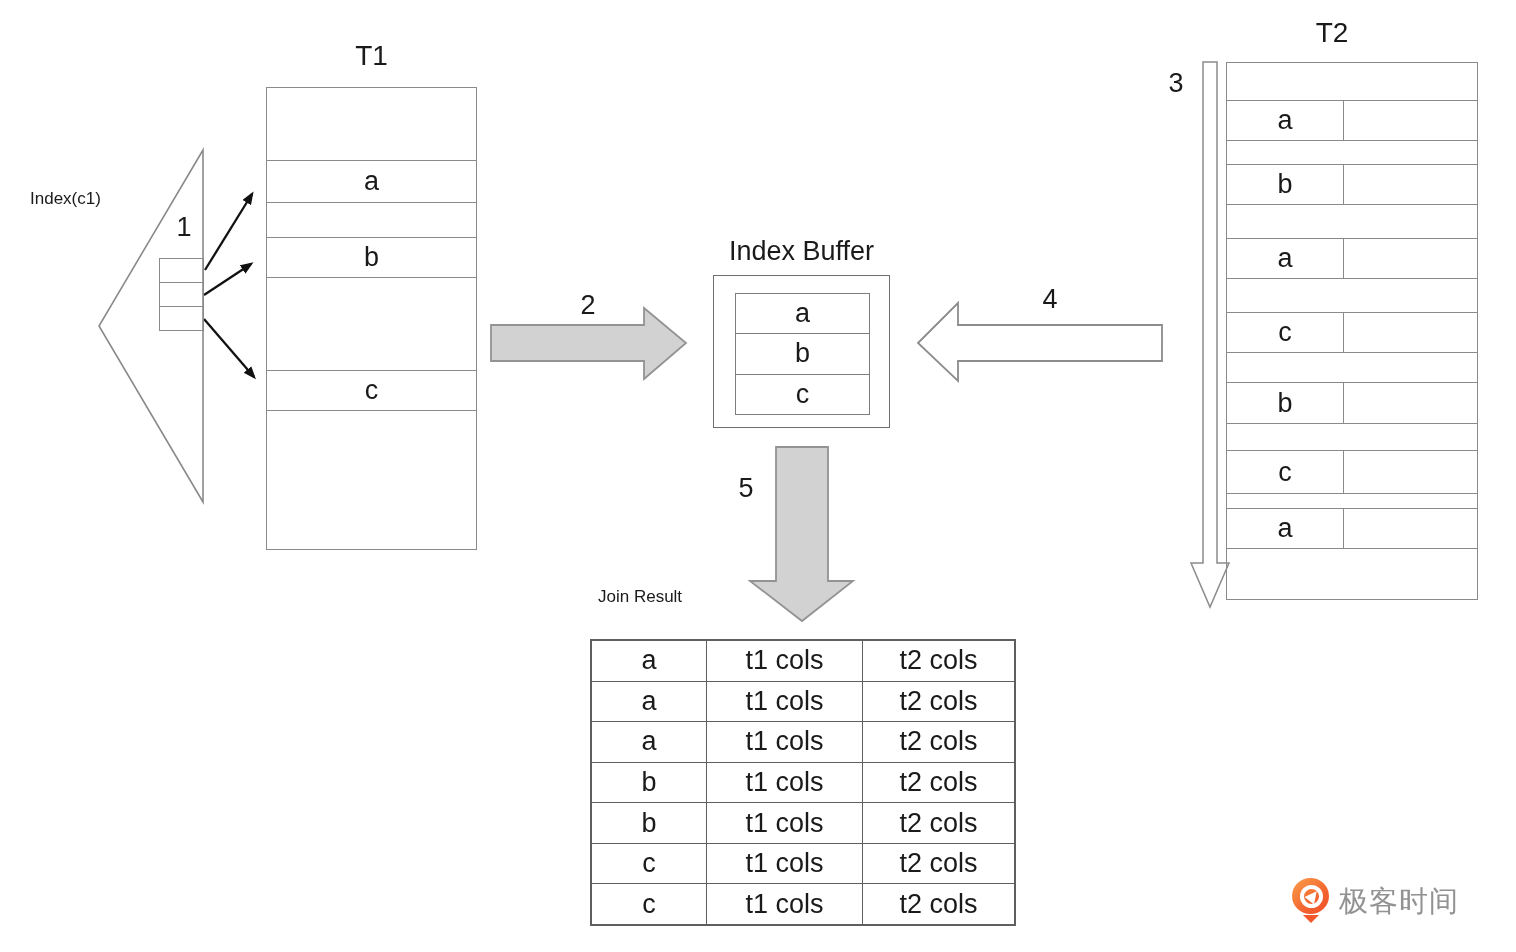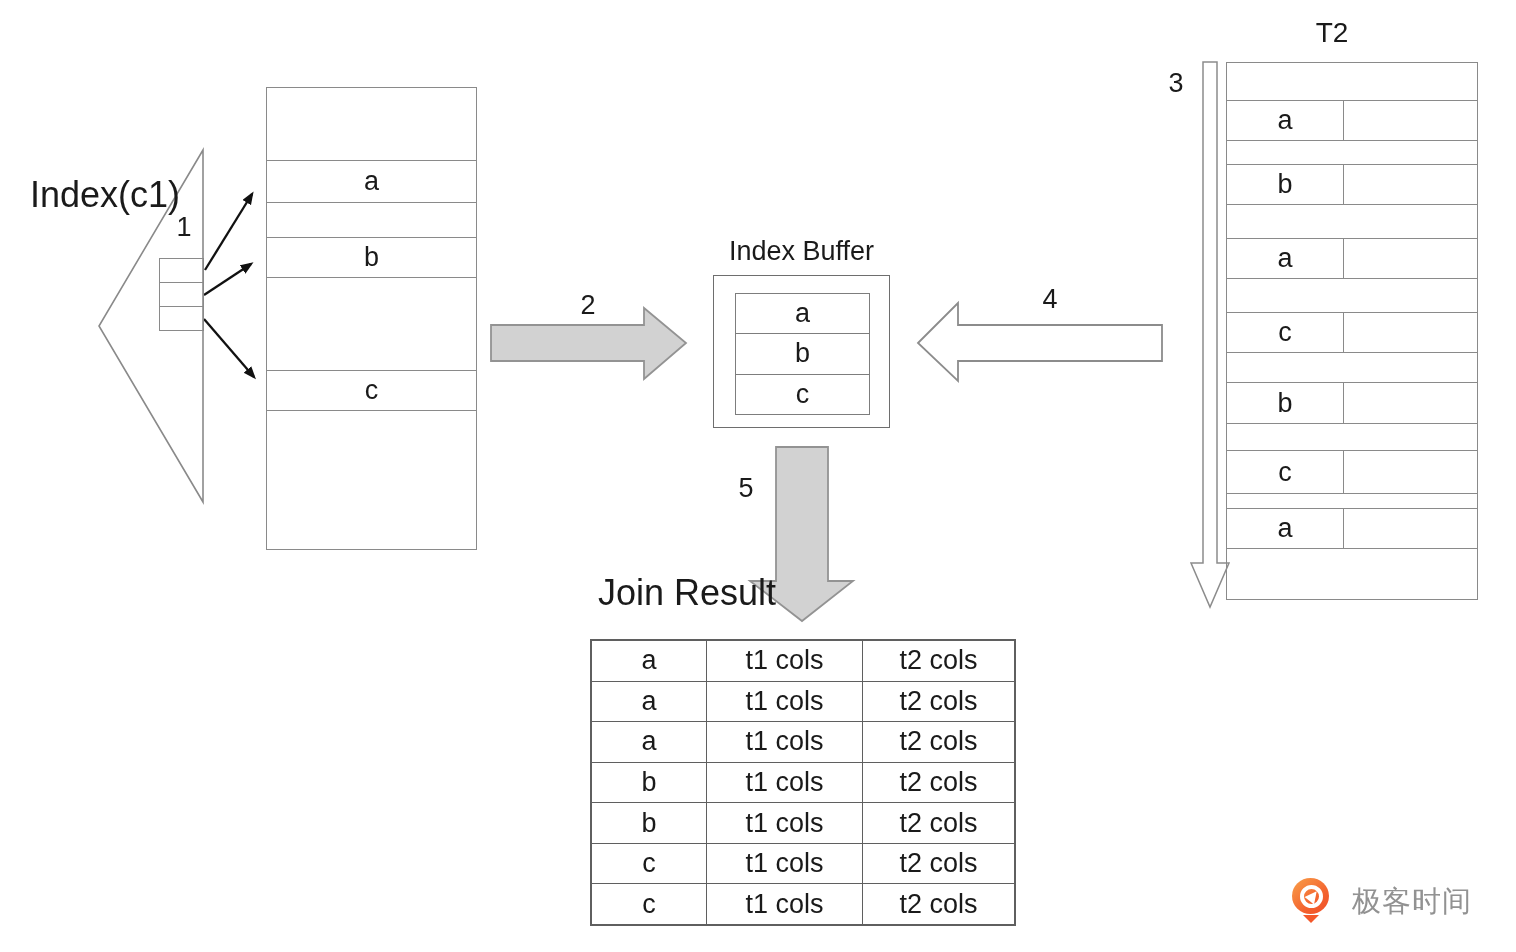--- a/index.html
+++ b/index.html
@@ -4,21 +4,21 @@
 <style>
   html,body{margin:0;padding:0;background:#ffffff;}
   #canvas{
     position:relative;width:1516px;height:952px;background:#ffffff;
     font-family:"Liberation Sans","DejaVu Sans",sans-serif;color:#1a1a1a;overflow:hidden;
   }
   #arrow-layer{position:absolute;left:0;top:0;z-index:1;}
   .lbl{position:absolute;z-index:3;color:#1a1a1a;}
   .title{font-size:28px;text-align:center;}
   .step-num{font-size:27px;text-align:center;}
-  .small-title{font-size:36px;}
+  .small-title{font-size:17px;margin-top:15px;}
 
   
   .stack{position:absolute;z-index:2;box-sizing:border-box;border:1.6px solid #8a8a8a;display:flex;flex-direction:column;background:transparent;}
   .stack .row{box-sizing:border-box;border-bottom:1.4px solid #8a8a8a;display:flex;align-items:center;justify-content:center;font-size:27px;}
   .stack .row:last-child{border-bottom:none;flex:1;}
 
   
   .row.split{justify-content:flex-start;padding:0;}
   .row.split .keycell{box-sizing:border-box;width:117px;height:100%;border-right:1.4px solid #8a8a8a;display:flex;align-items:center;justify-content:center;font-size:27px;}
   .row.split .restcell{flex:1;height:100%;}
@@ -43,21 +43,21 @@
   #jr-table .c2{width:156px;}
   #jr-table .c3{flex:1;border-right:none;}
 
   
   #logo{position:absolute;left:1292px;top:878px;z-index:3;display:flex;align-items:flex-start;}
   #logo-icon{position:relative;width:40px;height:46px;}
   #logo-circle{position:absolute;left:0;top:0;width:37px;height:36px;border-radius:50%;background:linear-gradient(140deg,#f9a04a 0%,#f3612e 65%,#ef4f28 100%);}
   #logo-ring{position:absolute;left:8px;top:7px;width:15px;height:15px;border:4px solid #ffffff;border-radius:50%;}
   #logo-cursor{position:absolute;left:15px;top:12px;width:0;height:0;border-left:6px solid transparent;border-right:6px solid transparent;border-bottom:12px solid #ffffff;transform:rotate(38deg);}
   #logo-pin{position:absolute;left:11px;top:37px;width:0;height:0;border-left:8px solid transparent;border-right:8px solid transparent;border-top:8px solid #f4582a;}
-  #logo-text{margin-left:20px;font-size:29px;line-height:46px;color:#929292;letter-spacing:1px;}
+  #logo-text{margin-left:7px;font-size:29px;line-height:46px;color:#929292;letter-spacing:1px;}
 </style>
 </head>
 <body>
 
 <div id="canvas">
 
   <svg id="arrow-layer" width="1516" height="952" viewBox="0 0 1516 952">
     <defs>
       <marker id="blackhead" markerWidth="13" markerHeight="11" refX="10" refY="5" orient="auto" markerUnits="userSpaceOnUse">
         <path d="M0,0 L13,5 L0,10 Z" fill="#111111"></path>
@@ -80,20 +80,21 @@
   </svg>
 
   <div class="lbl small-title" style="left:30px;top:174px;">Index(c1)</div>
   <div class="lbl step-num" style="left:168px;top:212px;width:32px;">1</div>
   <div id="index-box">
     <div class="icell"></div>
     <div class="icell"></div>
     <div class="icell"></div>
   </div>
 
+  <div class="lbl title" style="left:266px;top:40px;width:211px;">T1</div>
   <div class="stack" style="left:266px;top:87px;width:211px;height:463px;">
     <div class="row" style="height:73px;"></div>
     <div class="row" style="height:42px;">a</div>
     <div class="row" style="height:35px;"></div>
     <div class="row" style="height:40px;">b</div>
     <div class="row" style="height:93px;"></div>
     <div class="row" style="height:40px;">c</div>
     <div class="row"></div>
   </div>
 

